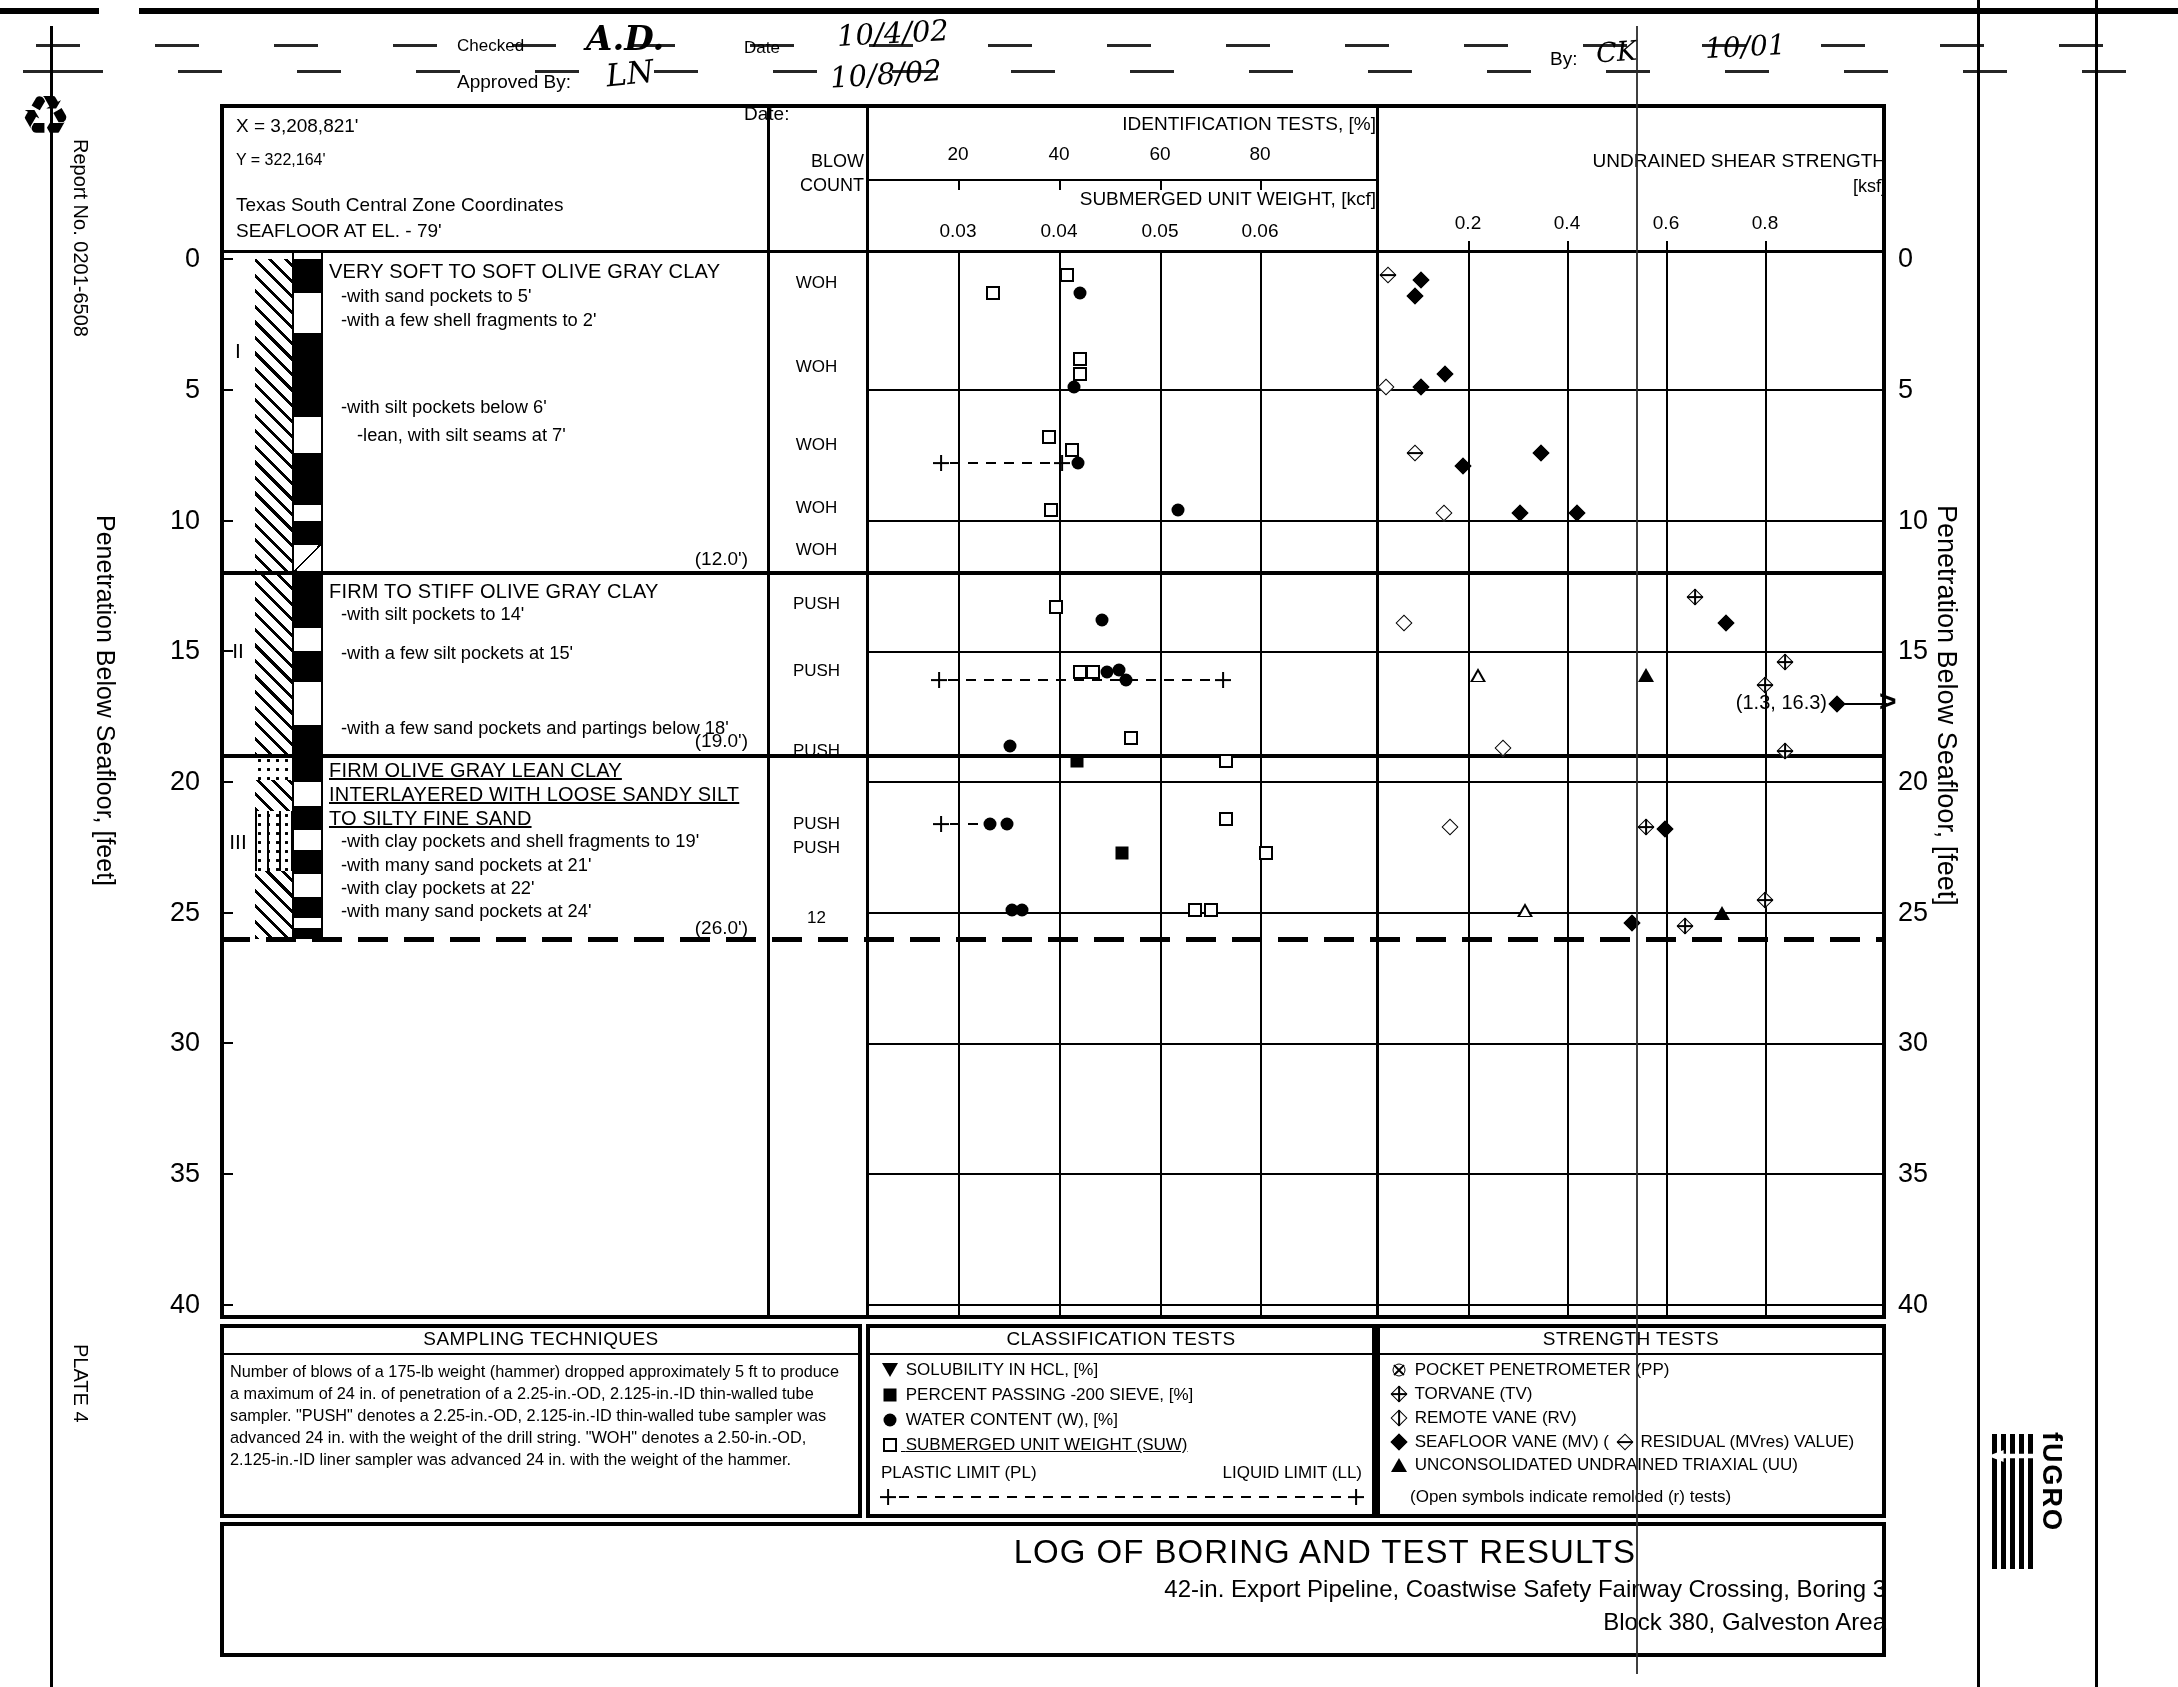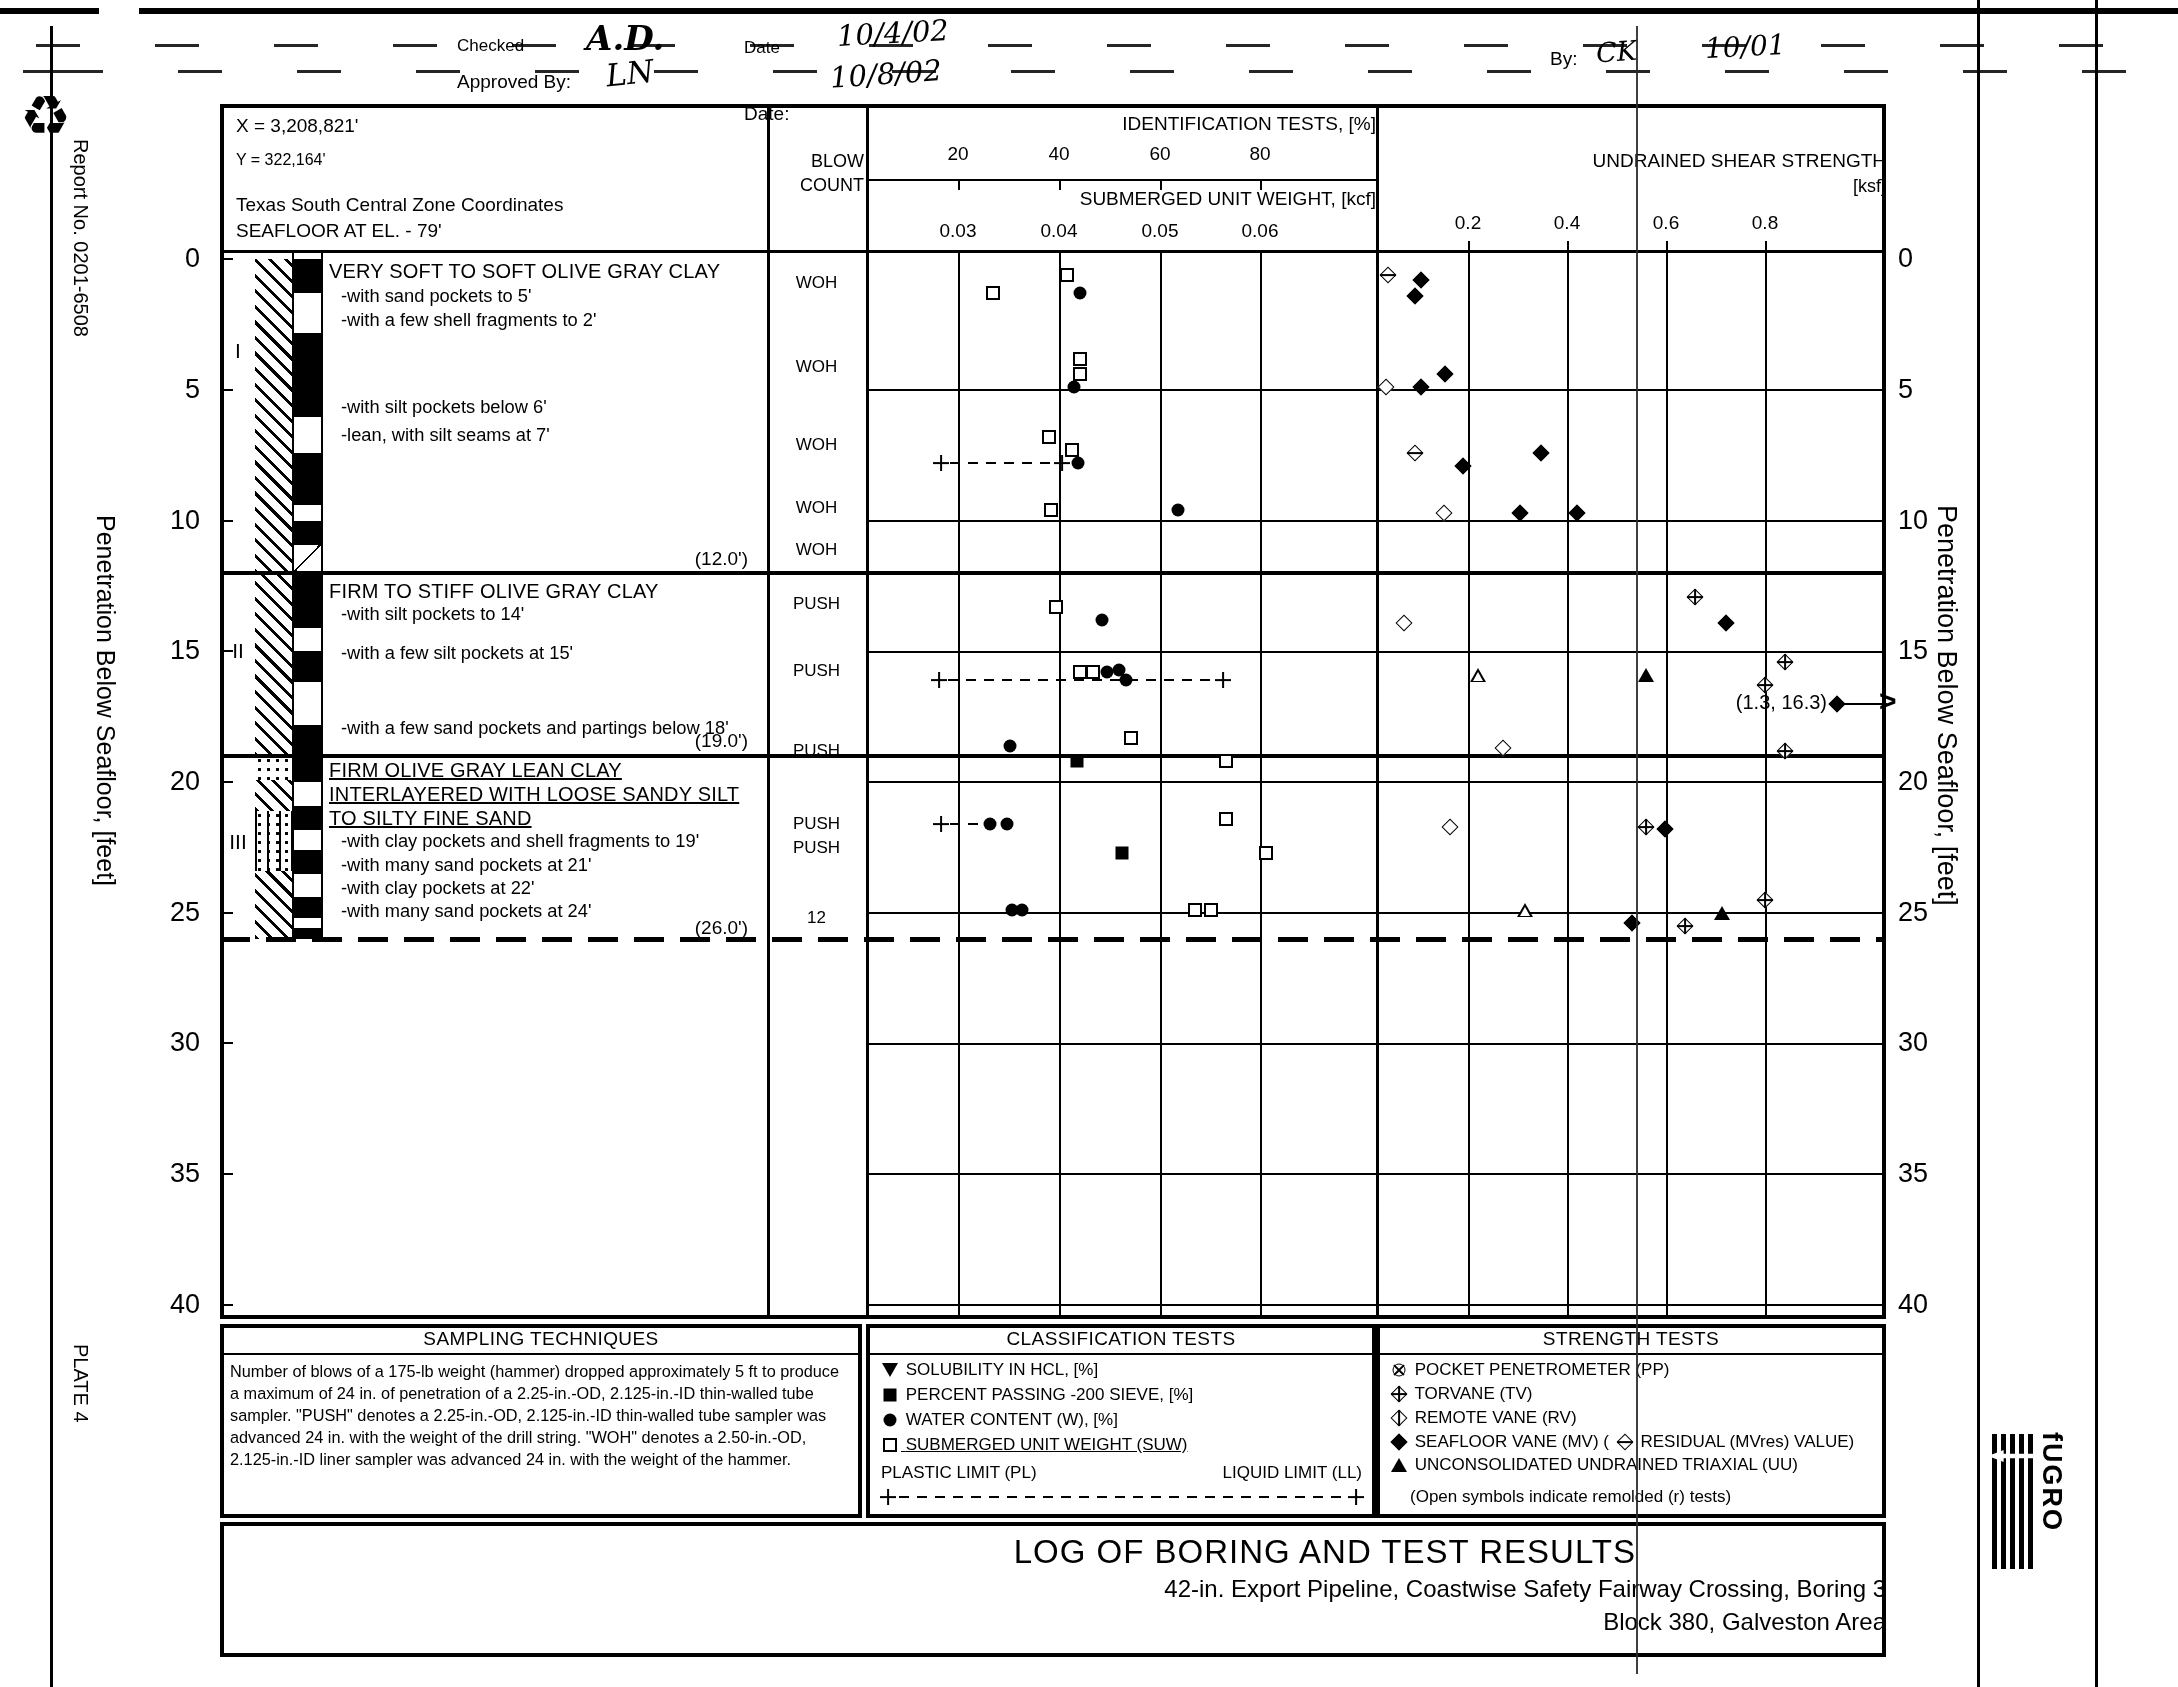--- a/index.html
+++ b/index.html
@@ -199,21 +199,21 @@
       <div class="samp" style="top: 333px; height: 84px;"></div>
       <div class="samp" style="top: 453px; height: 52px;"></div>
       <div class="samp" style="top: 521px; height: 23.5px;"></div>
       <div class="wedge" style="top: 544px; height: 29px;"></div>
       <div class="sline" style="left: 220px; top: 571px; width: 1666px;"></div>
       <div class="numeral" style="top: 351px;">I</div>
       <div class="strat-title" style="top: 259px;">VERY SOFT TO SOFT OLIVE GRAY CLAY</div>
       <div class="strat-note" style="top: 285px;">-with sand pockets to 5'</div>
       <div class="strat-note" style="top: 309px;">-with a few shell fragments to 2'</div>
       <div class="strat-note" style="top: 396px;">-with silt pockets below 6'</div>
-      <div class="strat-note" style="top: 424px;">-lean, with silt seams at 7'</div>
+      <div class="strat-note" style="top: 424px; margin-left: 16px;">-lean, with silt seams at 7'</div>
       <div class="bottom-label" style="top: 548px;">(12.0')</div>
       <div class="band pat-clay" style="top: 573px; height: 183px;"></div>
       <div class="samp" style="top: 573px; height: 55px;"></div>
       <div class="samp" style="top: 651px; height: 31px;"></div>
       <div class="samp" style="top: 725px; height: 31px;"></div>
       <div class="sline" style="left: 220px; top: 754px; width: 1666px;"></div>
       <div class="numeral" style="top: 651px;">II</div>
       <div class="strat-title" style="top: 579px;">FIRM TO STIFF OLIVE GRAY CLAY</div>
       <div class="strat-note" style="top: 603px;">-with silt pockets to 14'</div>
       <div class="strat-note" style="top: 642px;">-with a few silt pockets at 15'</div>

